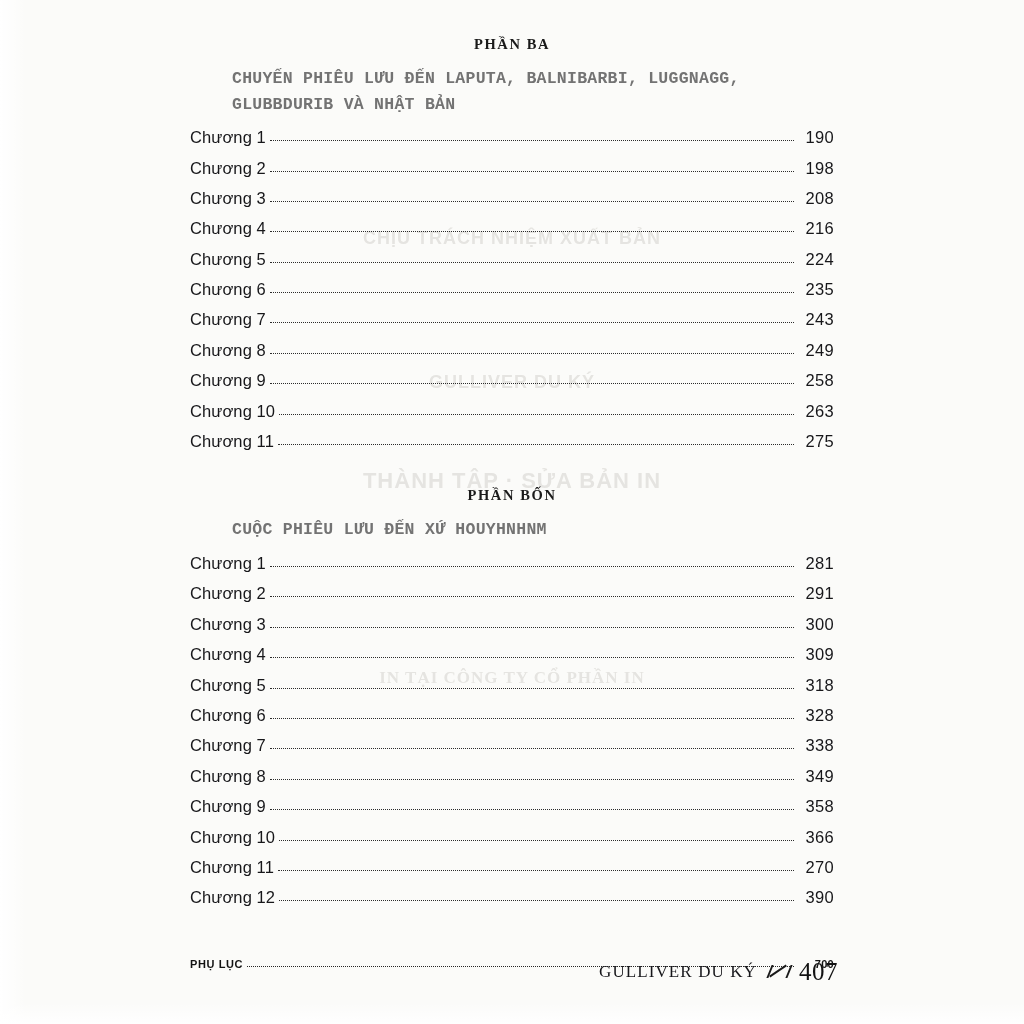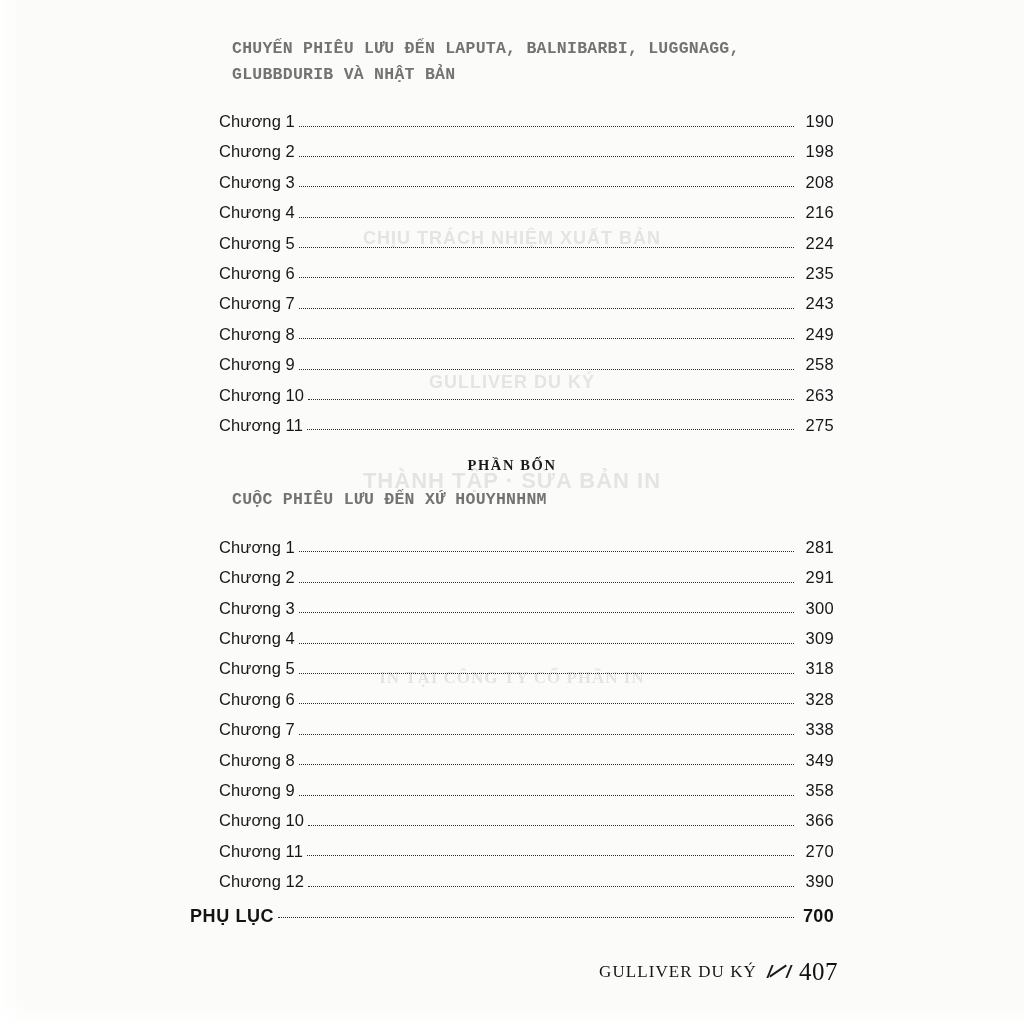--- a/index.html
+++ b/index.html
@@ -72,26 +72,25 @@
     font-family: Liberation Mono, monospace;
   }
 
   .toc {
     margin: 0;
     padding: 0;
     list-style: none;
   }
   .toc-row {
     display: flex;
-    align-items: flex-end;
+    align-items: flex-start;
     font-size: 16.5px;
     line-height: 1.0;
     height: 30.4px;
     color: #17171a;
-    margin-left: 29px;
   }
   .toc-label {
     white-space: nowrap;
     padding-right: 4px;
     letter-spacing: 0.1px;
   }
   .leader {
     flex: 1 1 auto;
     position: relative;
     height: 15px;
@@ -112,22 +111,22 @@
     text-align: right;
     letter-spacing: 0.3px;
   }
 
   .gap-before-part2 {
     height: 18px;
   }
 
   .appendix-row {
     display: flex;
-    align-items: flex-start;
-    font-size: 18px;
+    align-items: flex-end;
+    font-size: 11px;
     font-weight: bold;
     height: 34px;
     margin-top: 16px;
     padding-left: 0px;
     color: #131313;
   }
   .appendix-row .toc-label {
     letter-spacing: 0.6px;
   }
   .appendix-row .leader::after {
@@ -201,20 +200,21 @@
 <div class="page">
 
   <div class="ghost" style="top:228px; font-size:18px;">CHỊU TRÁCH NHIỆM XUẤT BẢN</div>
   <div class="ghost" style="top:372px; font-size:18px;">GULLIVER DU KÝ</div>
   <div class="ghost" style="top:468px; font-size:22px;">THÀNH TẬP · SỬA BẢN IN</div>
   <div class="ghost" style="top:668px; font-size:17px;font-family:Liberation Serif, serif;">IN TẠI CÔNG TY CỔ PHẦN IN</div>
 
   <div class="content">
 
     <div class="part-block">
+      <div class="part-kicker">PHẦN BA</div>
       <div class="part-title">CHUYẾN PHIÊU LƯU ĐẾN LAPUTA, BALNIBARBI, LUGGNAGG, GLUBBDURIB VÀ NHẬT BẢN</div>
 
       <ul class="toc">
         <li class="toc-row">
           <span class="toc-label">Chương 1</span>
           <span class="leader"></span>
           <span class="toc-page">190</span>
         </li>
         <li class="toc-row">
           <span class="toc-label">Chương 2</span>

